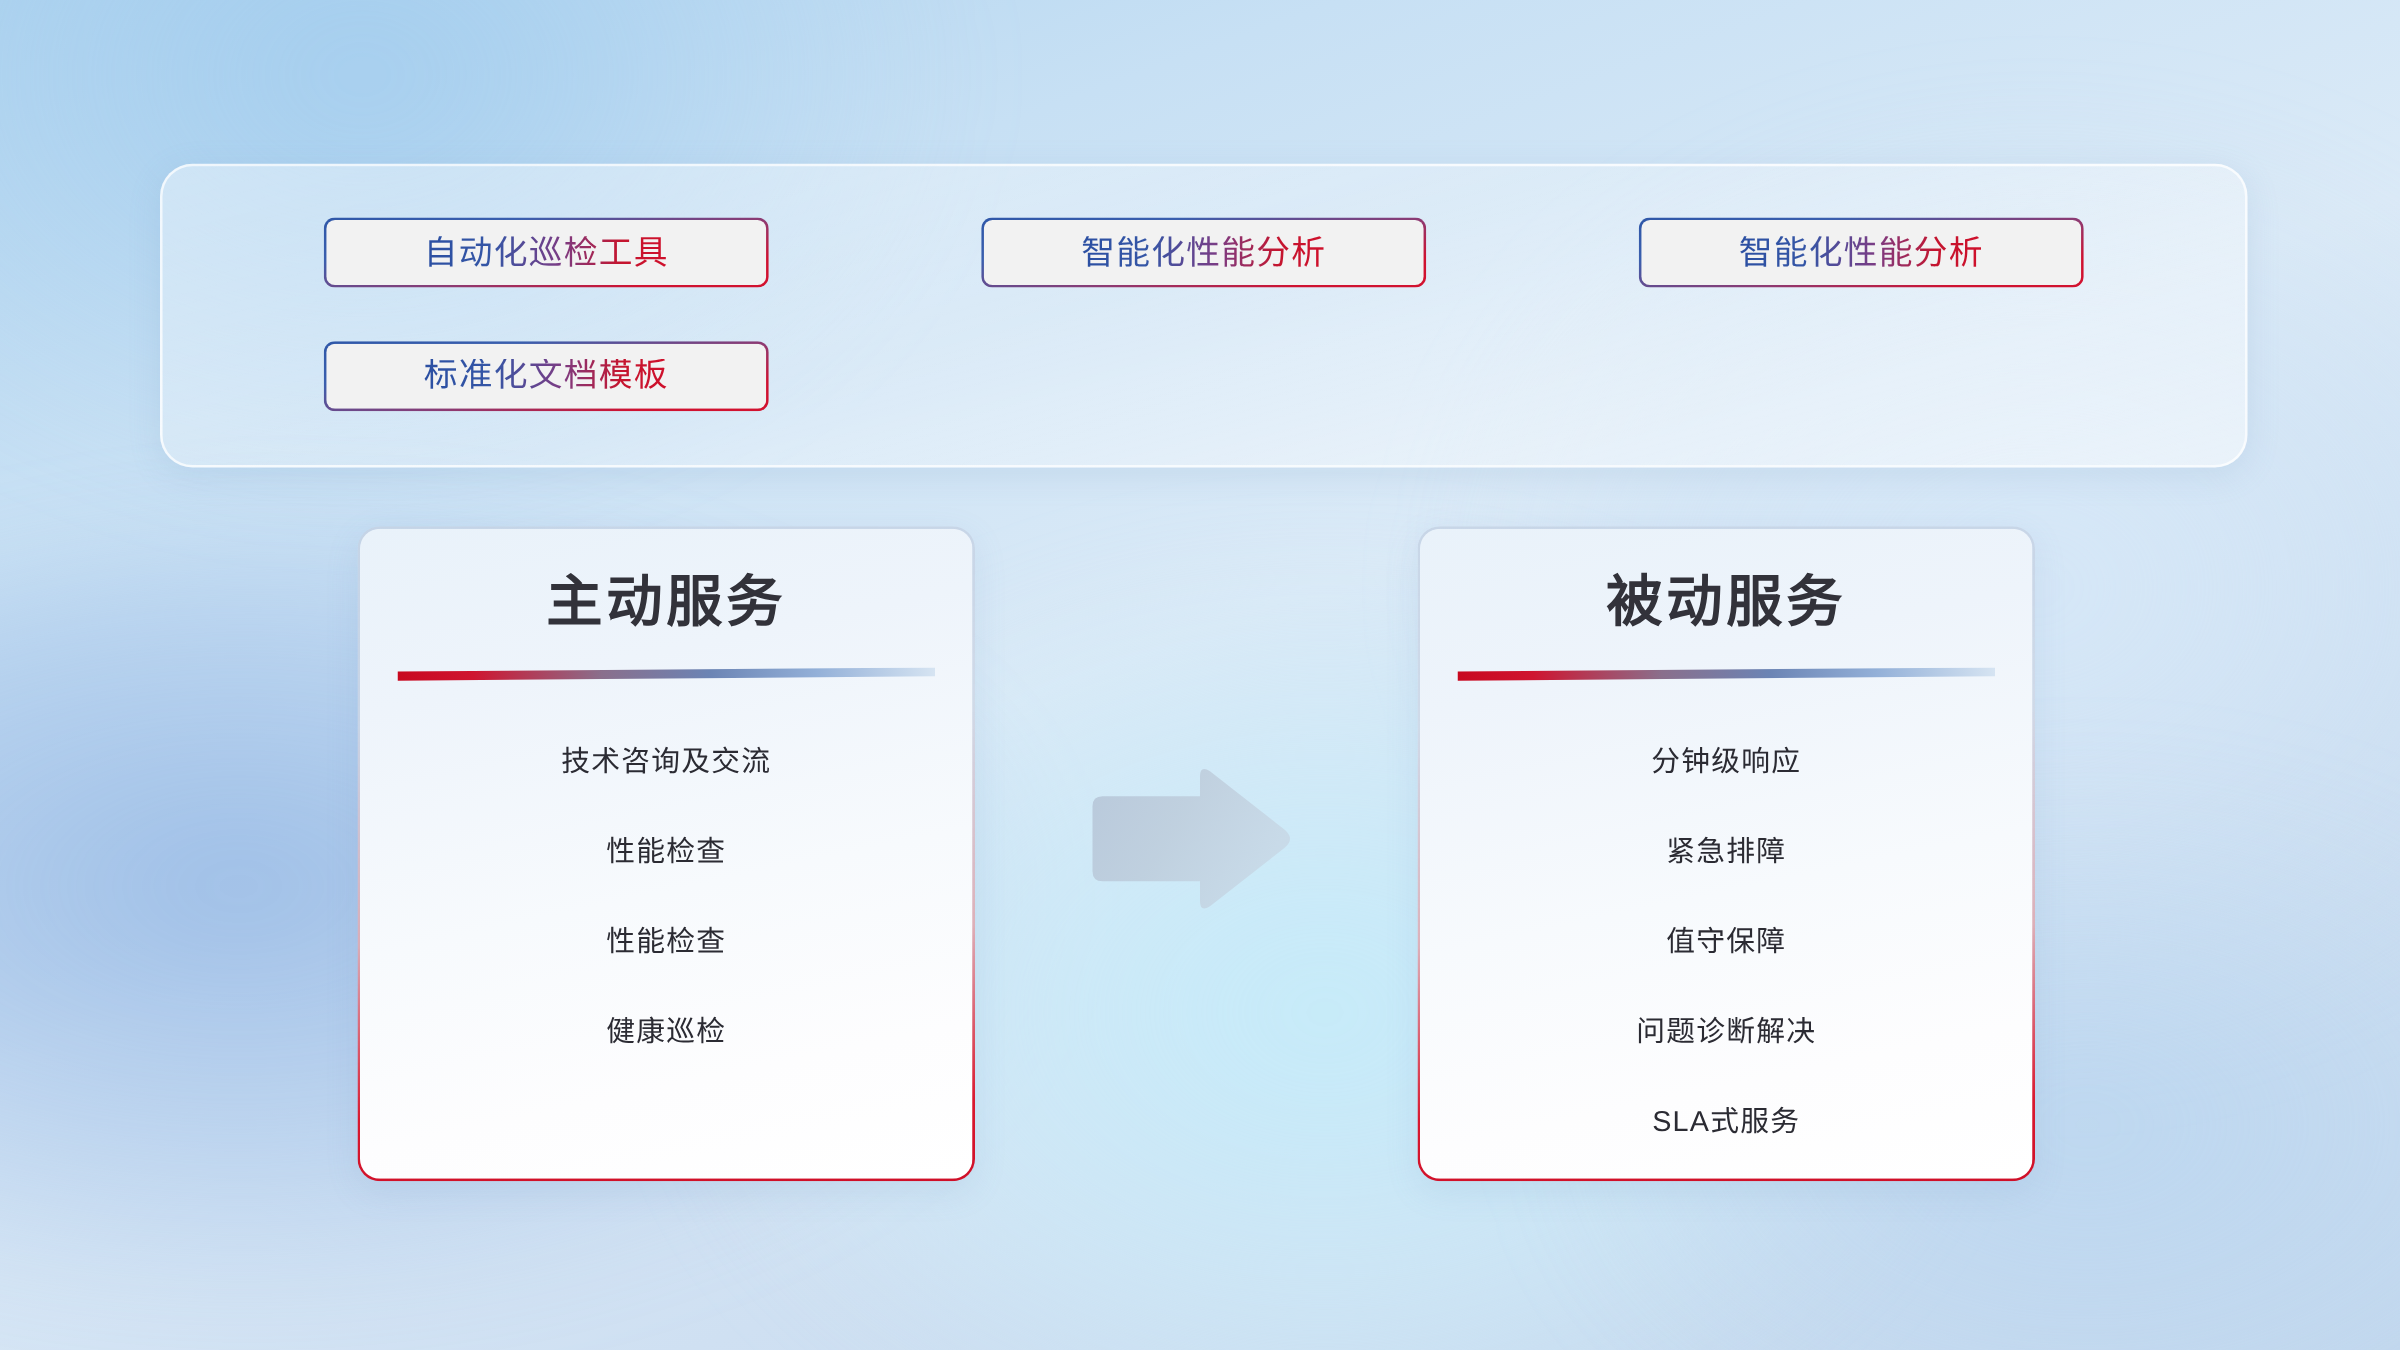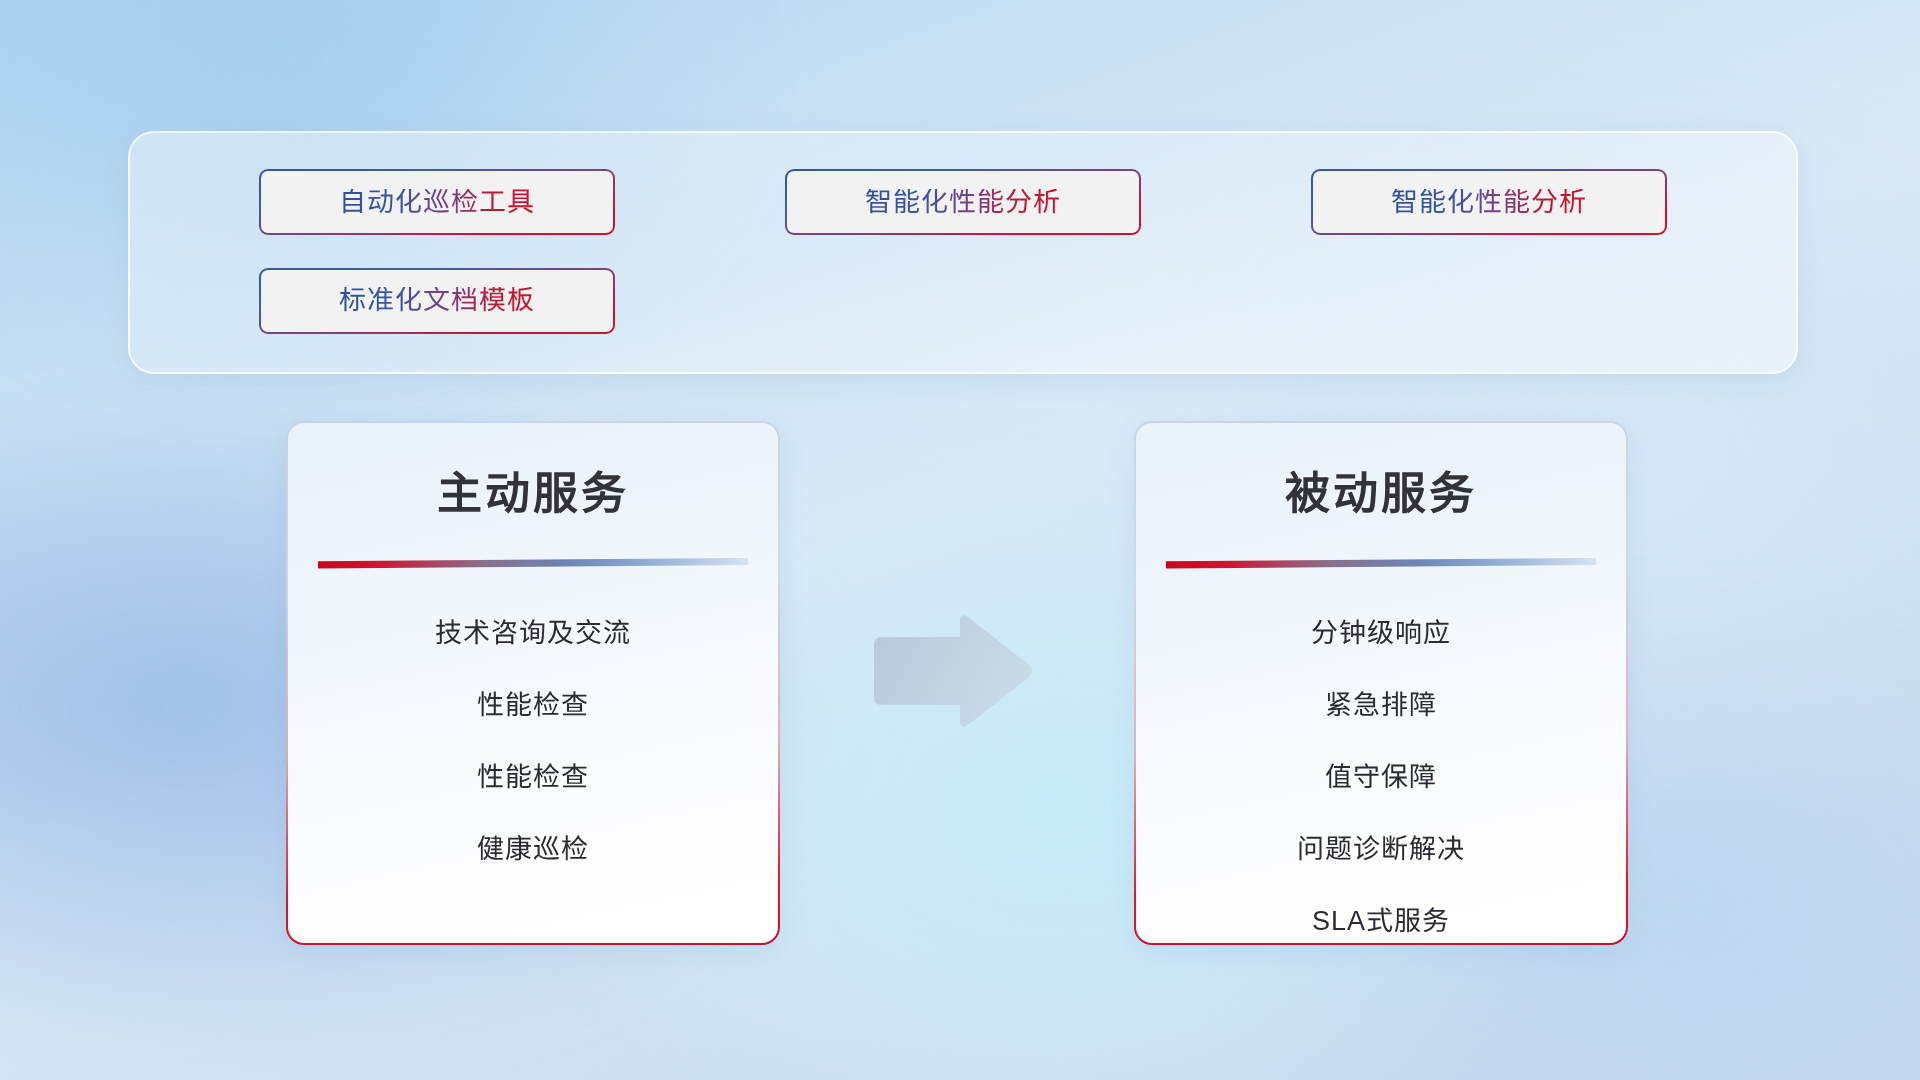--- a/index.html
+++ b/index.html
@@ -78,21 +78,21 @@
     grid-template-columns: repeat(3, 1fr);
     grid-template-rows: repeat(2, 1fr);
     align-items: center;
     justify-items: center;
     padding: 20px 44px 22px 44px;
   }
 
   .pill {
     position: relative;
     width: 356px;
-    height: 66px;
+    height: 56px;
     border-radius: 9px;
     box-sizing: border-box;
     display: flex;
     align-items: center;
     justify-content: center;
     background:
       linear-gradient(#f2f2f2, #f2f2f2) padding-box,
       linear-gradient(168deg, #2f57a8 0%, #3a5fae 26%, #8d3a72 58%, #cf1231 82%, #d2122f 100%) border-box;
     border: 2px solid transparent;
   }
@@ -130,21 +130,21 @@
   }
   .svc-card.left  { left: 286px; }
   .svc-card.right { left: 1134px; text-align: center; }
 
   .svc-title {
     font-size: 45px;
     font-weight: 700;
     color: #32323a;
     letter-spacing: 3px;
     line-height: 1.18;
-    margin: 16px;
+    margin: 4px;
   }
 
   .svc-divider {
     width: 430px;
     height: 11px;
     margin-top: 22px;
     margin-bottom: 28px;
   }
   .svc-divider svg { display: block; }
 
@@ -152,21 +152,21 @@
     list-style: none;
     margin: 0;
     padding: 0;
     width: 100%;
     display: flex;
     flex-direction: column;
     align-items: center;
     gap: 0;
   }
   .svc-list li {
-    font-size: 27px;
+    font-size: 23px;
     color: #2b2b33;
     letter-spacing: 1px;
     line-height: 1;
     height: 72px;
     display: flex;
     align-items: center;
     justify-content: center;
     white-space: nowrap;
   }
 

